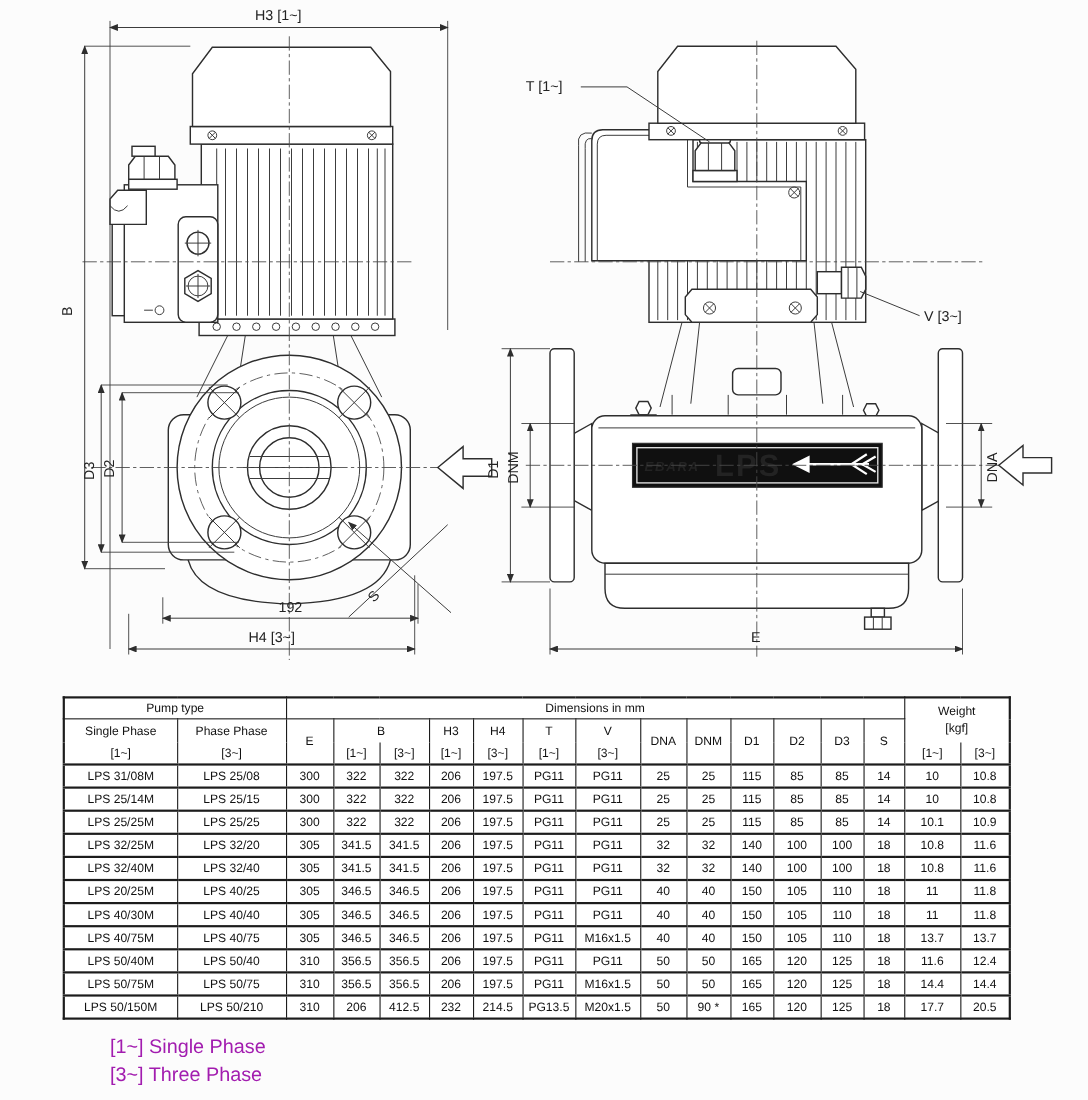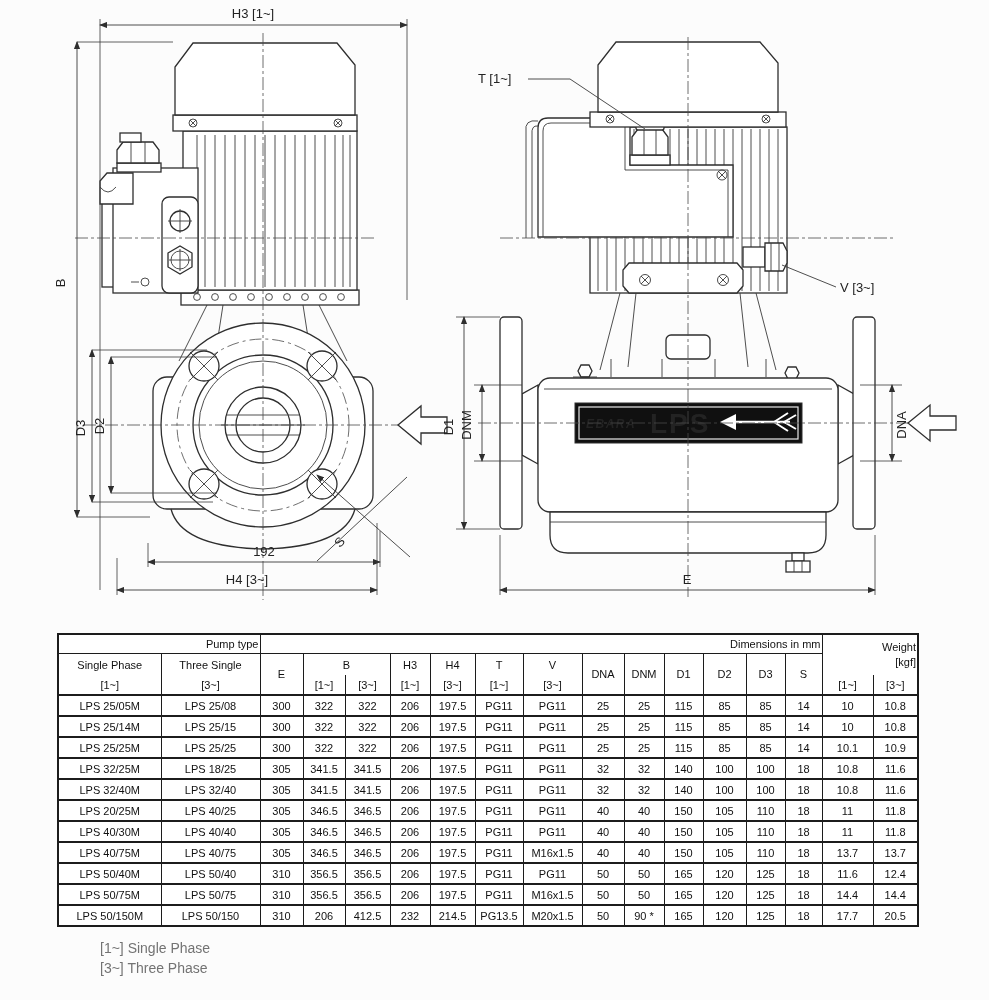--- a/index.html
+++ b/index.html
@@ -22,30 +22,30 @@
   #spec{
     position:absolute;left:57px;top:633px;width:862px;
     border-collapse:collapse;table-layout:fixed;
     font-size:11px;color:#111;background:#fff;
   }
   #spec th,#spec td{
     border:1px solid #1c1c1c;text-align:center;vertical-align:middle;
     padding:0 1px;font-weight:normal;overflow:hidden;white-space:nowrap;
   }
   #spec{border:2px solid #1c1c1c;}
-  #spec thead tr.r1 th{height:18px;text-align:right;}
+  #spec thead tr.r1 th{height:18px;}
   #spec thead tr.r2 th{height:21px;}
   #spec thead tr.r3 td{height:19px;}
   #spec thead{border-bottom:2px solid #1c1c1c;}
   #spec tbody td{height:19px;border-top-width:2px;}
   .nb{border-bottom-style:hidden !important;}
   .nt{border-top-style:hidden !important;}
   .wcell span{display:block;line-height:1.35;}
   #notes{
-    position:absolute;left:100px;top:938px;font-size:14px;color:#737373;line-height:1.45;
+    position:absolute;left:100px;top:938px;font-size:18px;color:#a21caf;line-height:1.45;
   }
 </style>
 </head>
 <body>
 
 <svg class="dwg" style="left:55px;top:5px" width="400" height="600" viewBox="0 0 400 600">
   <defs>
     <marker id="arL" markerWidth="9" markerHeight="7" refX="8" refY="3.5" orient="auto-start-reverse">
       <path d="M0,0 L9,3.5 L0,7 Z" fill="#2e2e2e"></path>
     </marker>
@@ -316,21 +316,21 @@
     <tr class="r1">
       <th colspan="2">Pump type</th>
       <th colspan="13">Dimensions in mm</th>
       <th colspan="2" rowspan="2" class="nb wcell">
         <span>Weight</span>
         <span>[kgf]</span>
       </th>
     </tr>
     <tr class="r2">
       <th class="nb">Single Phase</th>
-      <th class="nb">Three Single</th>
+      <th class="nb">Phase Phase</th>
       <th rowspan="2">E</th>
       <th colspan="2" class="nb">B</th>
       <th class="nb">H3</th>
       <th class="nb">H4</th>
       <th class="nb">T</th>
       <th class="nb">V</th>
       <th rowspan="2">DNA</th>
       <th rowspan="2">DNM</th>
       <th rowspan="2">D1</th>
       <th rowspan="2">D2</th>
@@ -345,21 +345,21 @@
       <td class="nt">[1~]</td>
       <td class="nt">[3~]</td>
       <td class="nt">[1~]</td>
       <td class="nt">[3~]</td>
       <td class="nt">[1~]</td>
       <td class="nt">[3~]</td>
     </tr>
   </thead>
   <tbody>
       <tr>
-        <td>LPS 25/05M</td>
+        <td>LPS 31/08M</td>
         <td>LPS 25/08</td>
         <td>300</td>
         <td>322</td>
         <td>322</td>
         <td>206</td>
         <td>197.5</td>
         <td>PG11</td>
         <td>PG11</td>
         <td>25</td>
         <td>25</td>
@@ -403,21 +403,21 @@
         <td>25</td>
         <td>115</td>
         <td>85</td>
         <td>85</td>
         <td>14</td>
         <td>10.1</td>
         <td>10.9</td>
       </tr>
       <tr>
         <td>LPS 32/25M</td>
-        <td>LPS 18/25</td>
+        <td>LPS 32/20</td>
         <td>305</td>
         <td>341.5</td>
         <td>341.5</td>
         <td>206</td>
         <td>197.5</td>
         <td>PG11</td>
         <td>PG11</td>
         <td>32</td>
         <td>32</td>
         <td>140</td>
@@ -536,21 +536,21 @@
         <td>50</td>
         <td>165</td>
         <td>120</td>
         <td>125</td>
         <td>18</td>
         <td>14.4</td>
         <td>14.4</td>
       </tr>
       <tr>
         <td>LPS 50/150M</td>
-        <td>LPS 50/150</td>
+        <td>LPS 50/210</td>
         <td>310</td>
         <td>206</td>
         <td>412.5</td>
         <td>232</td>
         <td>214.5</td>
         <td>PG13.5</td>
         <td>M20x1.5</td>
         <td>50</td>
         <td>90 *</td>
         <td>165</td>

